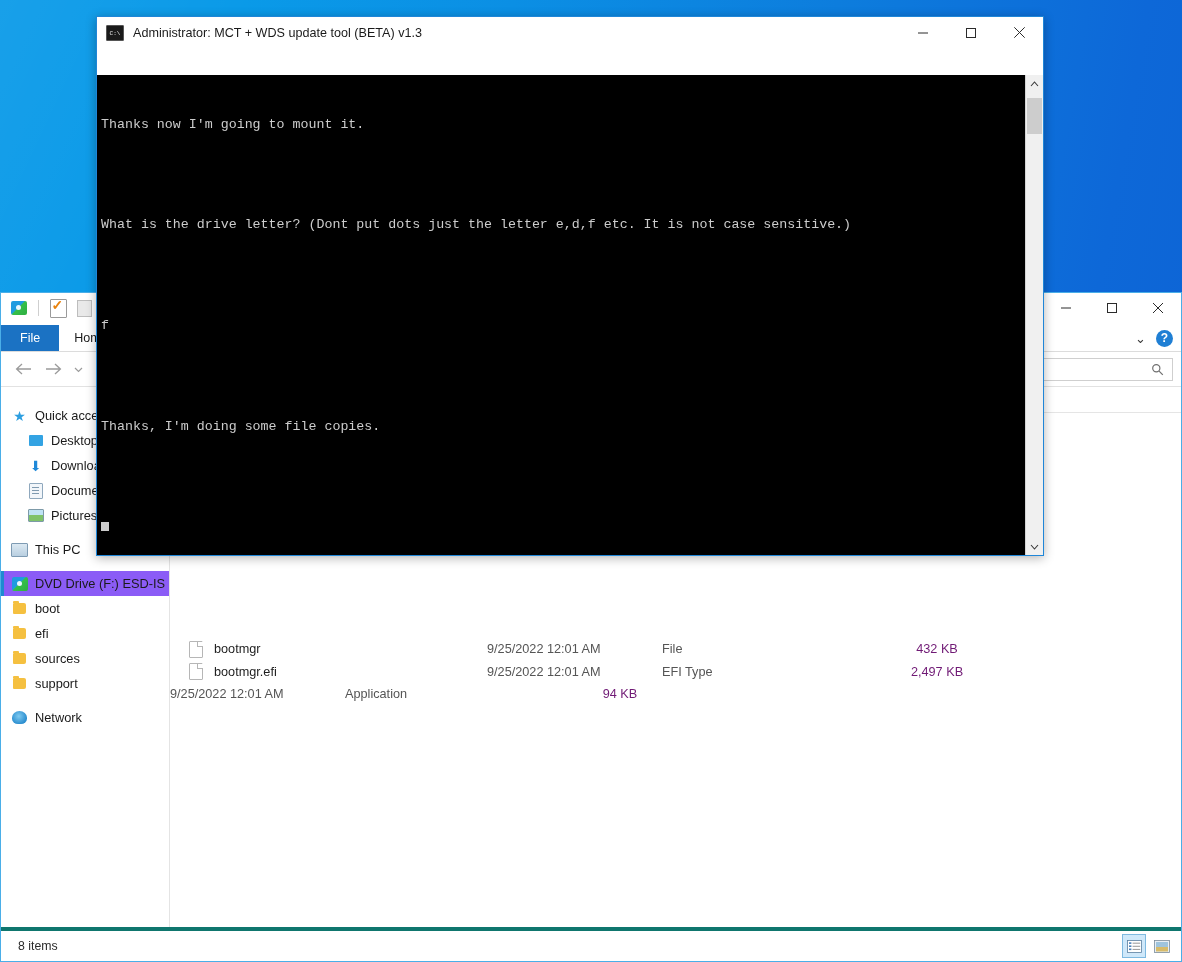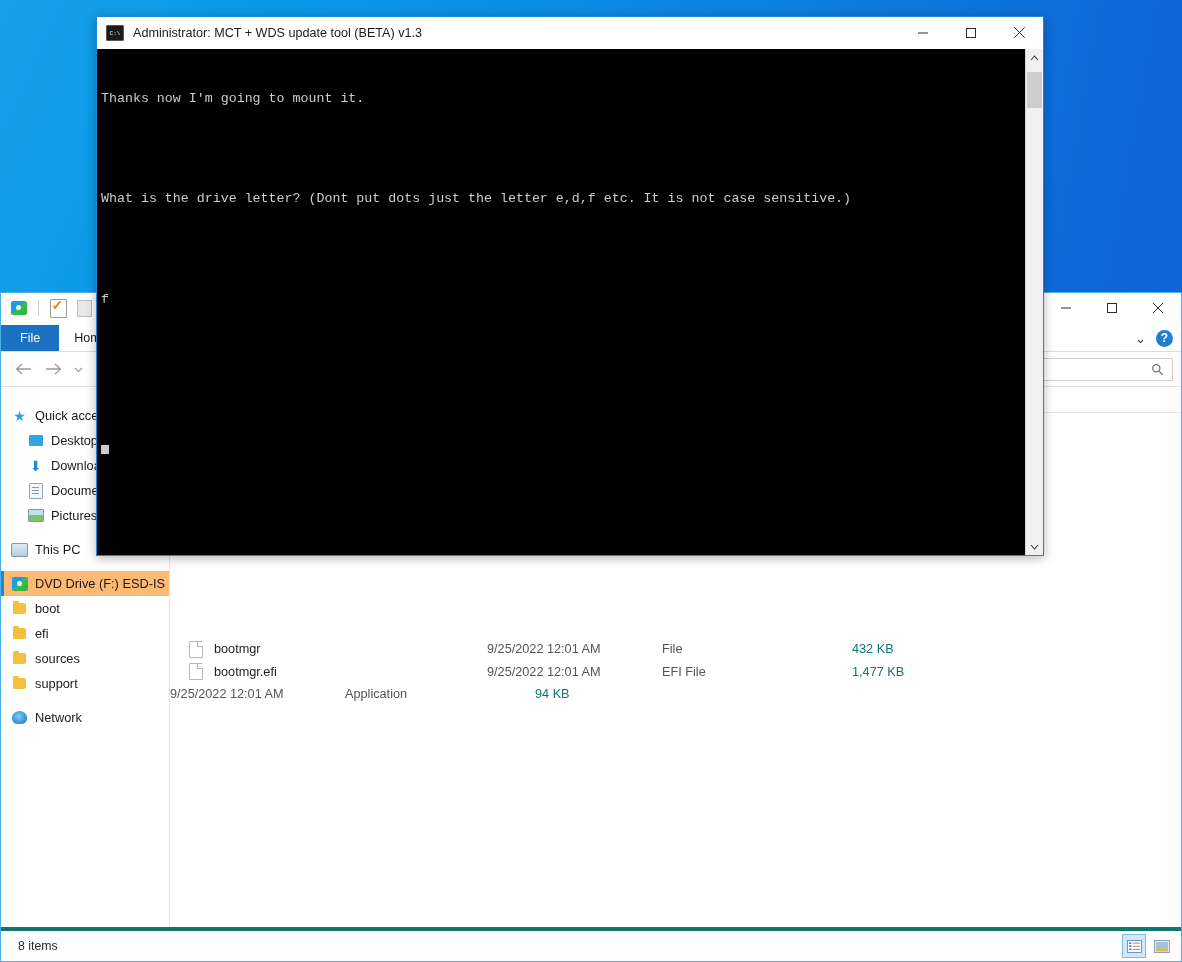--- a/index.html
+++ b/index.html
@@ -153,21 +153,21 @@
     height: 25px;
     display: flex; align-items: center;
     font-size: 12.8px; color: #1a1a1a;
     padding-left: 10px;
     position: relative;
     white-space: nowrap;
   }
   .side-item.indent1 { padding-left: 26px; }
   .side-item.indent2 { }
   .side-item.selected {
-    background: #fdba74;
+    background: #8b5cf6;
   }
   .side-item.selected::before {
     content:""; position:absolute; left:0; top:0; bottom:0; width:3px; background:#1f8ad0;
   }
   .side-gap { height: 9px; }
   .side-ico {
     width: 17px; min-width: 17px; height: 16px; margin-right: 7px;
     display: flex; align-items: center; justify-content: center;
   }
   .ico-star { color: #2e9fe0; font-size: 14px; }
@@ -224,21 +224,21 @@
     height: 22.5px;
     display: flex; align-items: center;
     font-size: 12.7px; color: #1d1d1d;
   }
   .fcol-name {
     width: 317px; display: flex; align-items: center; padding-left: 18px;
     box-sizing: border-box;
   }
   .fcol-date { width: 175px; color: #555; }
   .fcol-type { width: 190px; color: #555; }
-  .fcol-size { width: 180px; text-align: left; color: #0f766e; padding-right: 10px; box-sizing: border-box;}
+  .fcol-size { width: 180px; text-align: center; color: #701a75; padding-right: 10px; box-sizing: border-box;}
   .f-ico { width: 16px; min-width: 16px; height: 16px; margin-right: 10px; display:flex; align-items:center; justify-content:center;}
   .f-page {
     width: 12px; height: 15px; background: #fff;
     border: 1px solid #b6b6b6; border-radius: 1px;
     position: relative;
   }
   .f-page::after {
     content:""; position:absolute; right:-1px; top:-1px;
     border-width: 0 0 5px 5px; border-style: solid;
     border-color: transparent transparent #ffffff transparent;
@@ -303,20 +303,21 @@
   }
   .cwc-btn {
     width: 48px; height: 31px;
     display: flex; align-items: center; justify-content: center;
     color: #2b2b2b;
   }
   .con-area {
     flex: 1;
     display: flex;
     min-height: 0;
+    margin-top: 26px;
   }
   .con-screen {
     flex: 1;
     background: #000000;
     padding: 8px 0 0 4px;
     font-family: "Liberation Mono", "DejaVu Sans Mono", monospace;
     font-size: 13.3px;
     line-height: 16.8px;
     color: #cccccc;
     overflow: hidden;
@@ -532,22 +533,22 @@
           </div>
 
           <div class="frow">
             <div class="fcol-name">
               <span class="f-ico">
                   <span class="f-page"></span>
                 </span>
               <span>bootmgr.efi</span>
             </div>
             <div class="fcol-date">9/25/2022 12:01 AM</div>
-            <div class="fcol-type">EFI File</div>
-            <div class="fcol-size">1,477 KB</div>
+            <div class="fcol-type">EFI Type</div>
+            <div class="fcol-size">2,497 KB</div>
           </div>
 
           <div class="frow">
             <div class="fcol-date">9/25/2022 12:01 AM</div>
             <div class="fcol-type">Application</div>
             <div class="fcol-size">94 KB</div>
           </div>
         </div>
       </div>
     </div>
@@ -602,20 +603,21 @@
     </div>
 
     <div class="con-area">
       <div class="con-screen">
         <div class="con-line">Thanks now I'm going to mount it.</div>
         <div class="con-line"></div>
         <div class="con-line">What is the drive letter? (Dont put dots just the letter e,d,f etc. It is not case sensitive.)</div>
         <div class="con-line"></div>
         <div class="con-line">f</div>
         <div class="con-line"></div>
+        <div class="con-line">Thanks, I'm doing some file copies.</div>
         <div class="con-line"></div>
         <div class="con-line"><span class="con-cursor"></span></div>
       </div>
       <div class="con-scroll">
         <div class="sc-arrow">
           <svg width="9" height="6" viewBox="0 0 9 6">
               <path d="M1 5 L4.5 1 L8 5" fill="none" stroke="#3a3a3a" stroke-width="1.1"></path>
             </svg>
         </div>
         <div class="sc-track">

